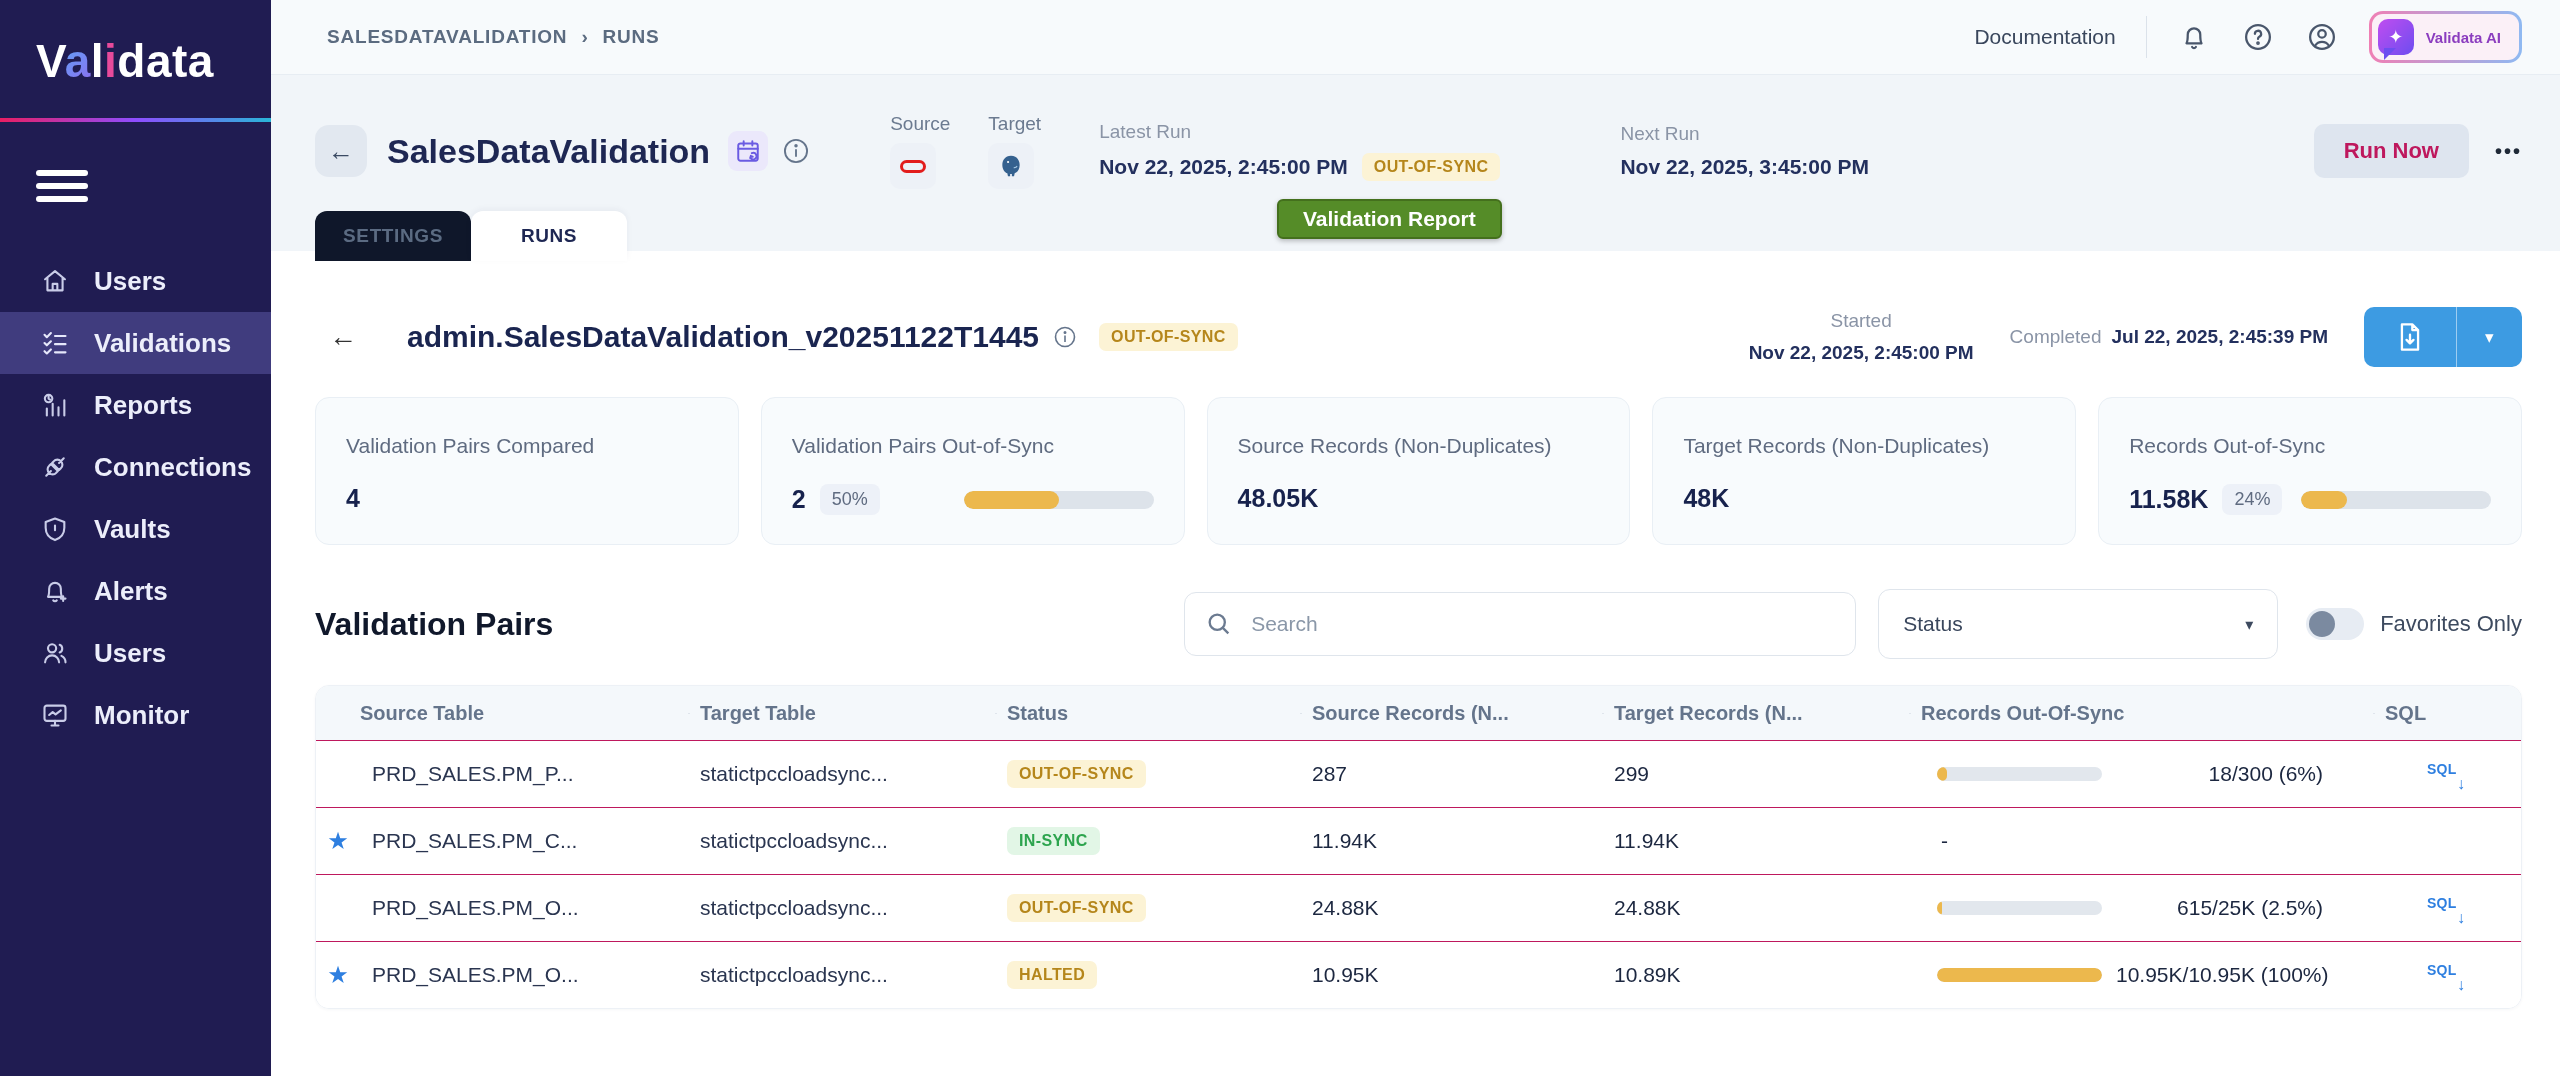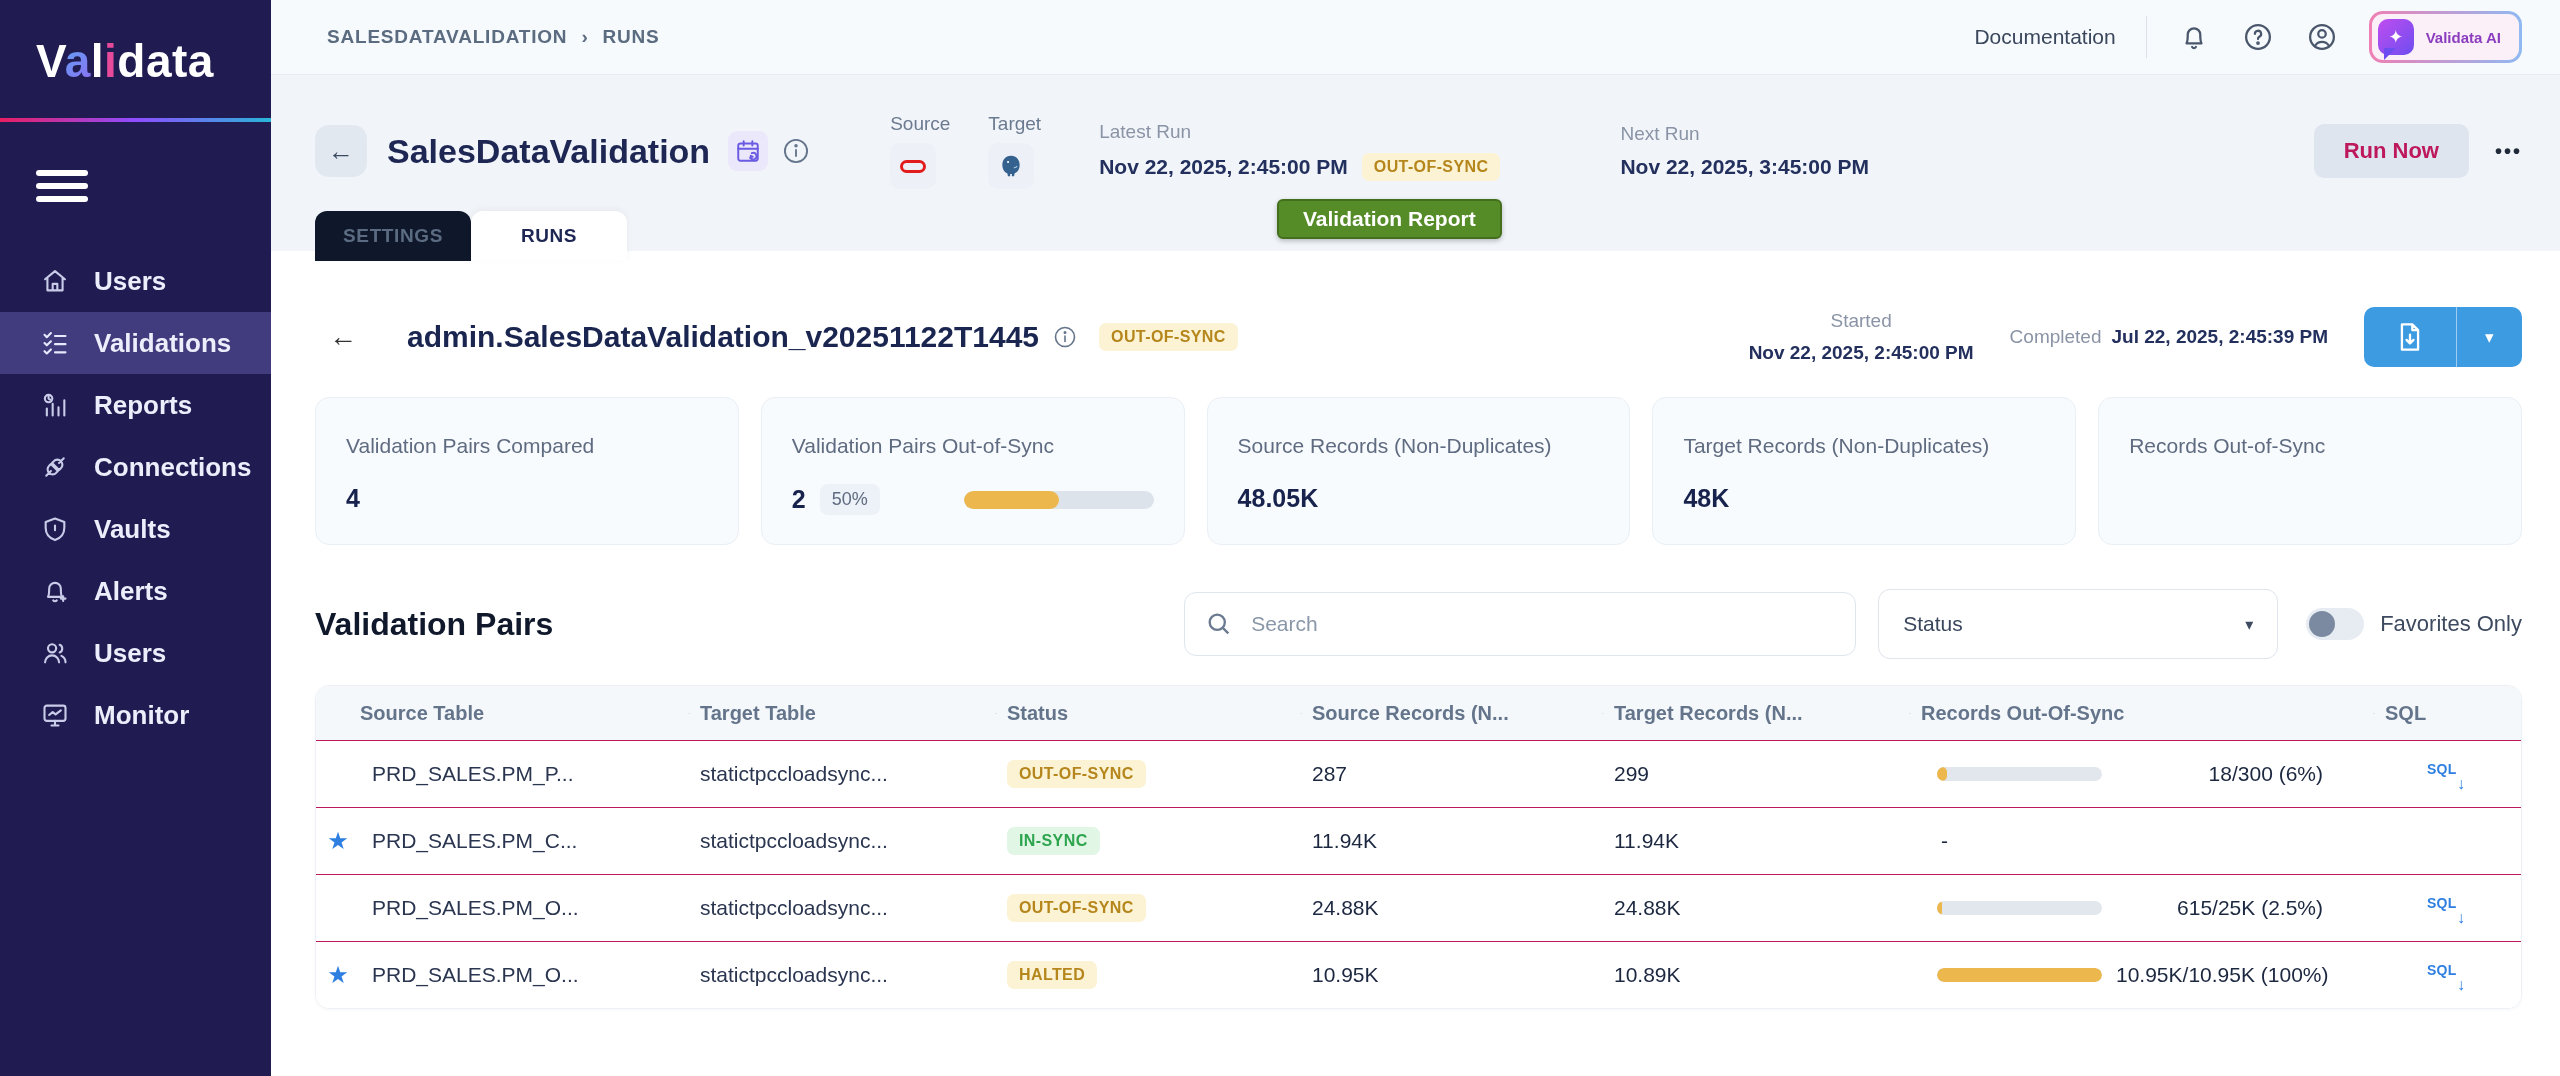--- a/index.html
+++ b/index.html
@@ -405,20 +405,27 @@
             </div>
         </div>
         <div class="card">
           <div class="card-label">Target Records (Non-Duplicates)</div>
           <div class="card-val-row">
               <span class="card-value">48K</span>
             </div>
         </div>
         <div class="card">
           <div class="card-label">Records Out-of-Sync</div>
+          <div class="card-val-row">
+            <span class="card-value">11.58K</span>
+            <span class="pct-chip">24%</span>
+            <span class="bar-track">
+                <span class="bar-fill" style="display: block; width: 24%;"></span>
+              </span>
+          </div>
         </div>
       </div>
 
       <div class="toolbar">
         <span class="section-title">Validation Pairs</span>
         <div class="search-box">
           <svg width="28" height="28" viewBox="0 0 24 24">
               <circle cx="10.5" cy="10.5" r="6.5"></circle>
               <path d="M15.5 15.5 L20 20"></path>
             </svg>

